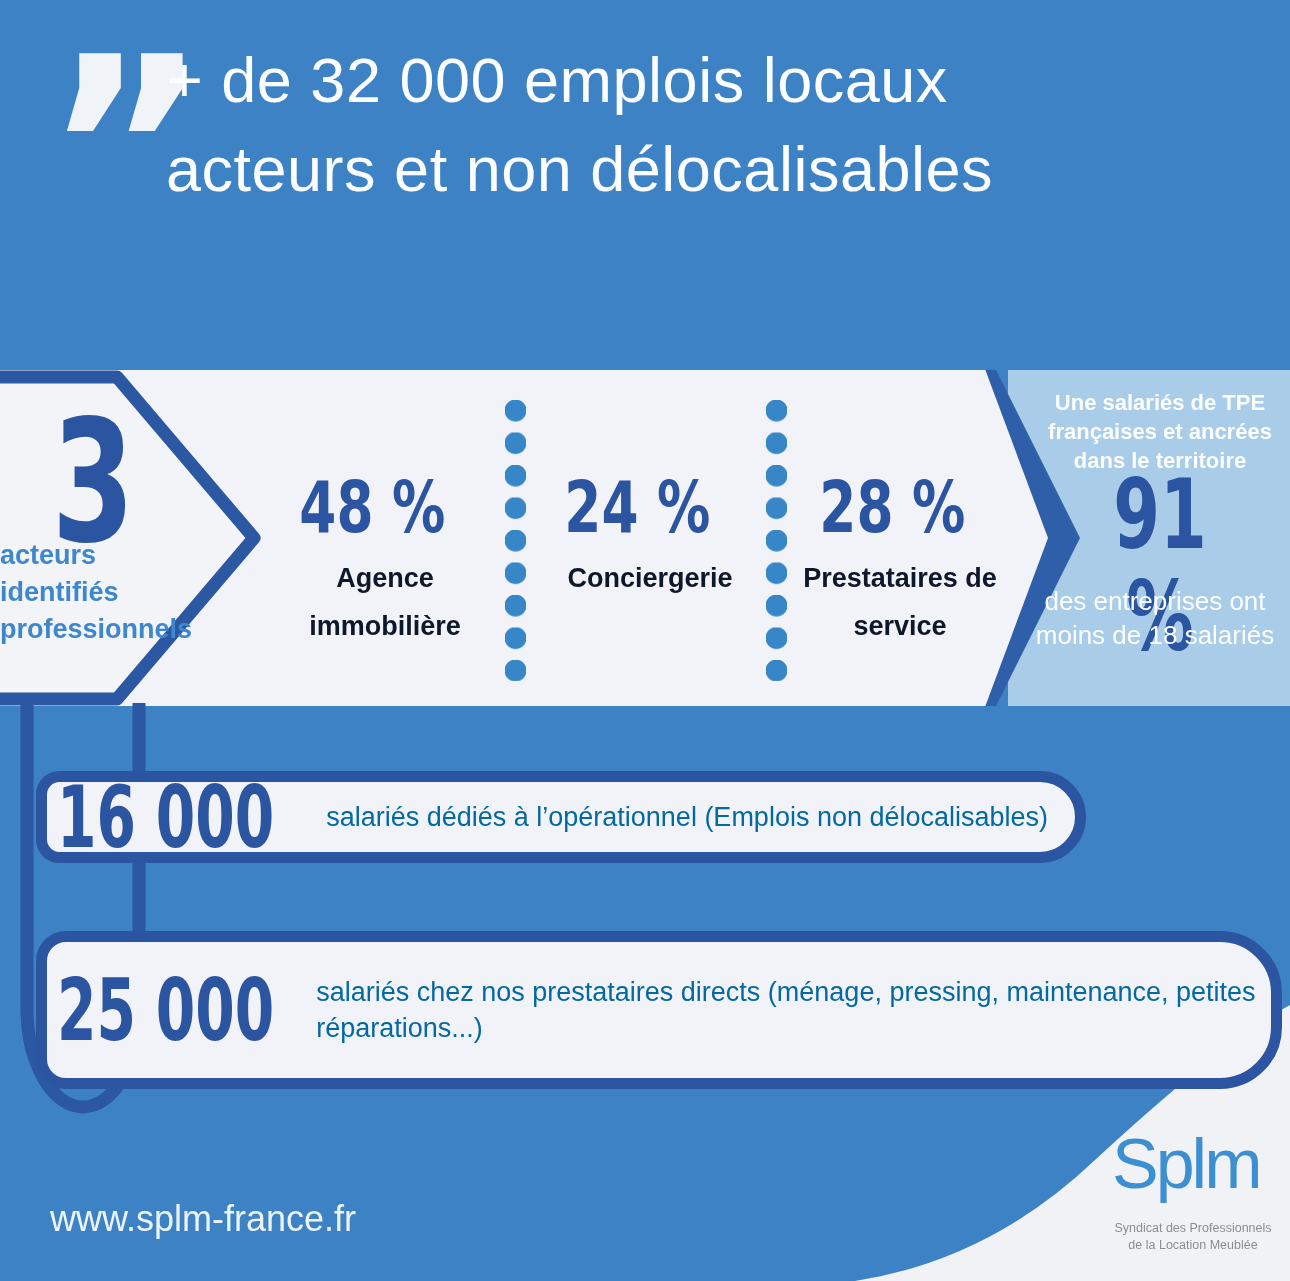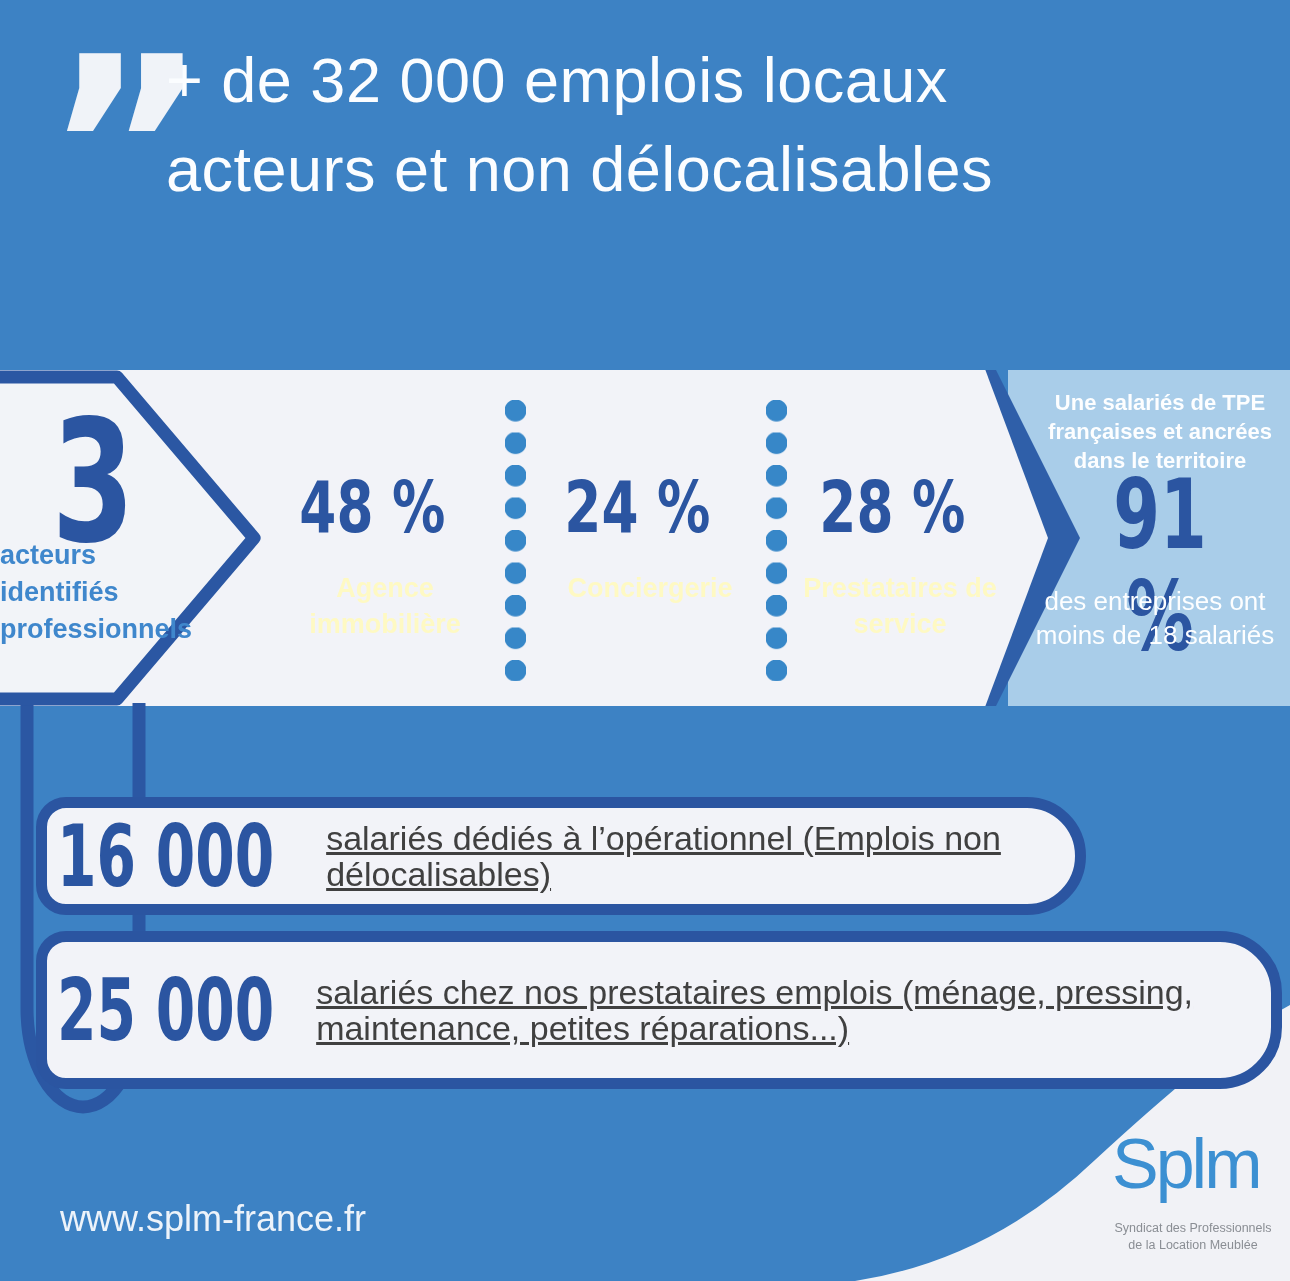--- a/index.html
+++ b/index.html
@@ -23,21 +23,21 @@
   .chev-dark{position:absolute;left:940px;top:370px;width:140px;height:336px;background:#2f5fa9;
     clip-path:polygon(0 0,40% 0,100% 50%,40% 100%,0 100%);}
   .chev-white{position:absolute;left:940px;top:370px;width:108px;height:336px;background:#f2f3f8;
     clip-path:polygon(0 0,42% 0,100% 50%,42% 100%,0 100%);}
 
   
   .num{display:inline-block;font-family:"DejaVu Sans",sans-serif;font-weight:800;color:#2b55a1;}
   .pct{font-size:71px;line-height:92px;text-align:left;width:100%;}
   .pct .num{transform:scaleX(.75);transform-origin:center;}
   .pgroup{position:absolute;top:462px;text-align:center;}
-  .plabel{margin-top:16px;font-size:27px;line-height:36px;font-weight:600;color:#fef9c3;text-align:center;}
+  .plabel{font-size:27px;line-height:48px;font-weight:600;color:#0f172a;text-align:center;}
 
   .dotcol{position:absolute;top:400px;width:21px;height:281px;
     background-image:radial-gradient(circle at 10.5px 10.5px,#3787c8 10.5px,rgba(0,0,0,0) 11.5px);
     background-size:21px 32.5px;background-repeat:repeat-y;}
 
   
   .actors-value{position:absolute;left:0;top:405px;width:186px;text-align:center;
     font-size:170px;line-height:155px;}
   .actors-value .num{transform:scaleX(.7);transform-origin:center;}
   .actors-label{position:absolute;left:0;top:537px;width:188px;text-align:left;
@@ -49,30 +49,30 @@
     color:#fdfeff;font-size:22px;line-height:29px;font-weight:bold;}
   .panel-value{position:absolute;left:1030px;top:464px;width:260px;text-align:center;
     font-size:96px;line-height:102px;}
   .panel-value .num{transform:scaleX(.7);transform-origin:center;}
   .panel-sub{position:absolute;left:1022px;top:584px;width:266px;text-align:center;
     color:#fdfeff;font-size:26px;line-height:34px;font-weight:400;}
 
   
   .pill{position:absolute;left:36px;background:#f2f3f8;border:11px solid #2b55a1;
     display:flex;align-items:center;box-sizing:border-box;}
-  .pill1{top:797px;width:1050px;height:118px;border-radius:30px 59px 59px 30px;}
+  .pill1{top:771px;width:1050px;height:92px;border-radius:30px 59px 59px 30px;}
   .pill2{top:931px;width:1246px;height:158px;border-radius:30px 62px 62px 30px;}
   .pill .num{font-size:86px;line-height:86px;transform:scaleX(.66);transform-origin:left center;
     margin-left:10px;white-space:nowrap;}
   .pill1 .pill-label{margin-left:-60px;}
   .pill2 .pill-label{margin-left:-70px;width:960px;}
-  .pill-label{font-size:34px;line-height:36px;font-weight:500;color:#404040;text-decoration:underline;}
+  .pill-label{font-size:27px;line-height:36px;font-weight:500;color:#0369a1;}
 
   
-  .footer-url{position:absolute;left:60px;top:1198px;font-size:36px;color:#edf3fa;font-weight:400;}
+  .footer-url{position:absolute;left:50px;top:1198px;font-size:36px;color:#edf3fa;font-weight:400;}
   .logo-text{position:absolute;left:1112px;top:1128px;font-size:70px;line-height:72px;
     color:#3c90d2;letter-spacing:-3px;font-weight:400;}
   .logo-sub{position:absolute;left:1083px;top:1220px;width:220px;text-align:center;
     font-size:12.5px;line-height:17px;color:#8a8e94;}
   .logo-sub span{display:block;}
 
   svg.layer{position:absolute;left:0;top:0;}
 </style>
 </head>
 <body>
@@ -121,21 +121,21 @@
     <span>identifiés</span>
     <span>professionnels</span>
   </div>
 
   <div class="pill pill1">
     <span class="num">16 000</span>
     <span class="pill-label">salariés dédiés à l’opérationnel (Emplois non délocalisables)</span>
   </div>
   <div class="pill pill2">
     <span class="num">25 000</span>
-    <span class="pill-label">salariés chez nos prestataires emplois (ménage, pressing, maintenance, petites réparations...)</span>
+    <span class="pill-label">salariés chez nos prestataires directs (ménage, pressing, maintenance, petites réparations...)</span>
   </div>
 
   <div class="footer-url">www.splm-france.fr</div>
   <div class="logo-text">Splm</div>
   <div class="logo-sub">
     <span>Syndicat des Professionnels</span>
     <span>de la Location Meublée</span>
   </div>
 
 </div>

